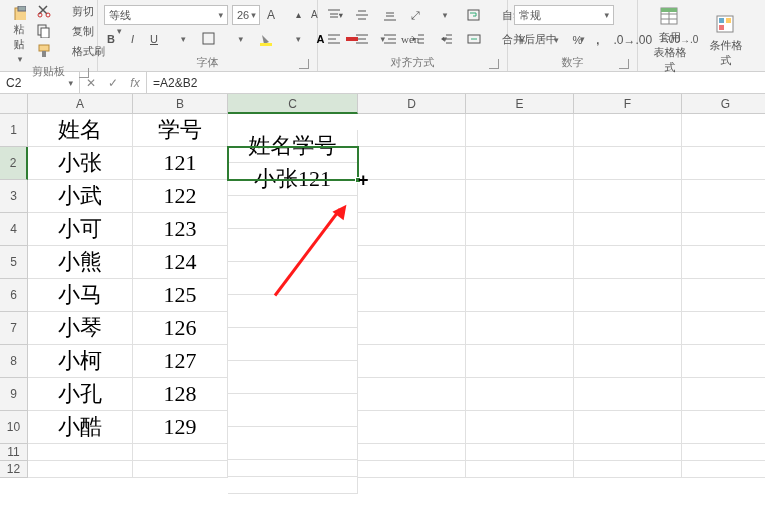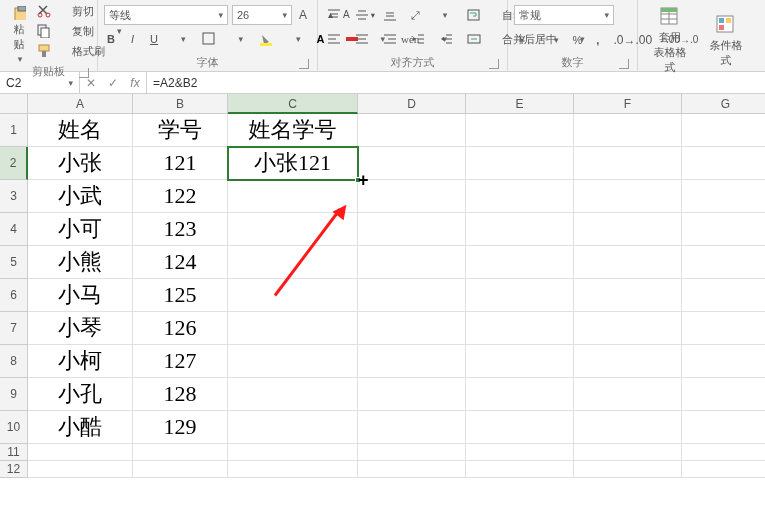--- a/index.html
+++ b/index.html
@@ -155,21 +155,21 @@
     padding: 0 6px;
     display:flex; align-items:center;
     font-family: SimSun, "宋体", serif;
     color:#000;
     overflow:visible;
     white-space:nowrap;
   }
   .cell.center { justify-content:center; }
   .colA { width:105px;font-family:Liberation Mono, monospace; }
   .colB { width:95px; }
-  .colC { width:130px; }
+  .colC { width:130px;margin-top:16px; }
   .colD,.colE,.colF { width:108px; }
   .colG { width:88px; }
 
   .active-cell {
     position:absolute;
     border: 2px solid #2e7d32;
     pointer-events:none;
     box-sizing: content-box;
   }
   .fill-handle {
@@ -246,21 +246,21 @@
       </div>
   </div>
 
   <div class="group" style="width:220px;">
     <div class="group-body col-flex" style="gap:5px;padding-top:3px;">
       <div class="row-flex">
         <div class="sel" style="width:124px;">
           <span>等线</span>
             <span class="drop">▾</span>
         </div>
-        <div class="sel" style="width:60px;">
+        <div class="sel" style="width:28px;">
           <span>26</span>
             <span class="drop">▾</span>
         </div>
         <span class="mini-btn" style="font-size:12px;">A<sup>▴</sup></span>
         <span class="mini-btn" style="font-size:10px;">A<sup>▾</sup></span>
       </div>
       <div class="row-flex" style="gap:10px;">
         <span class="mini-btn">
             <b>B</b>
           </span>

